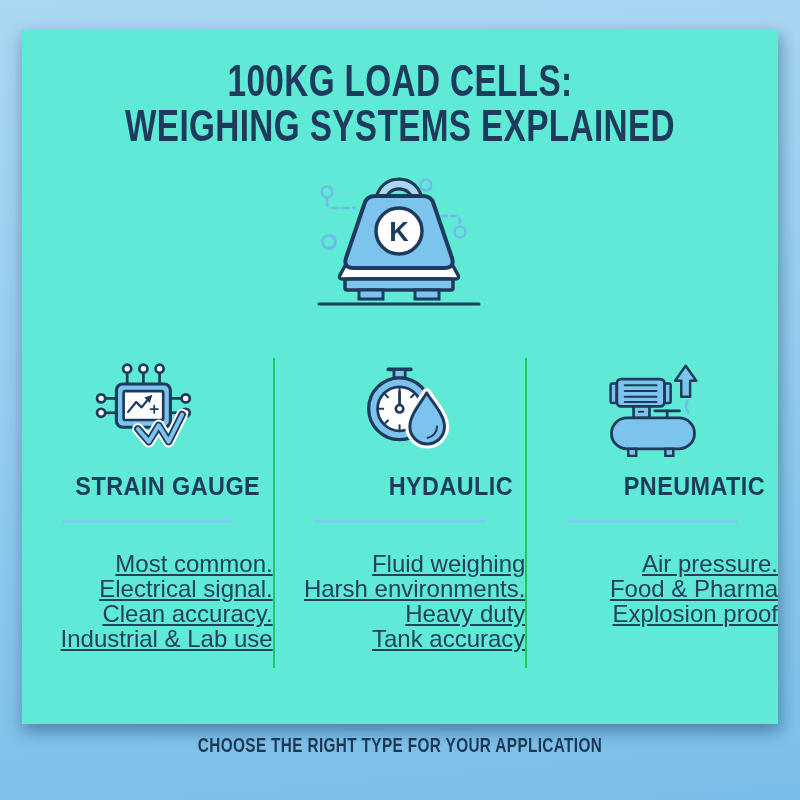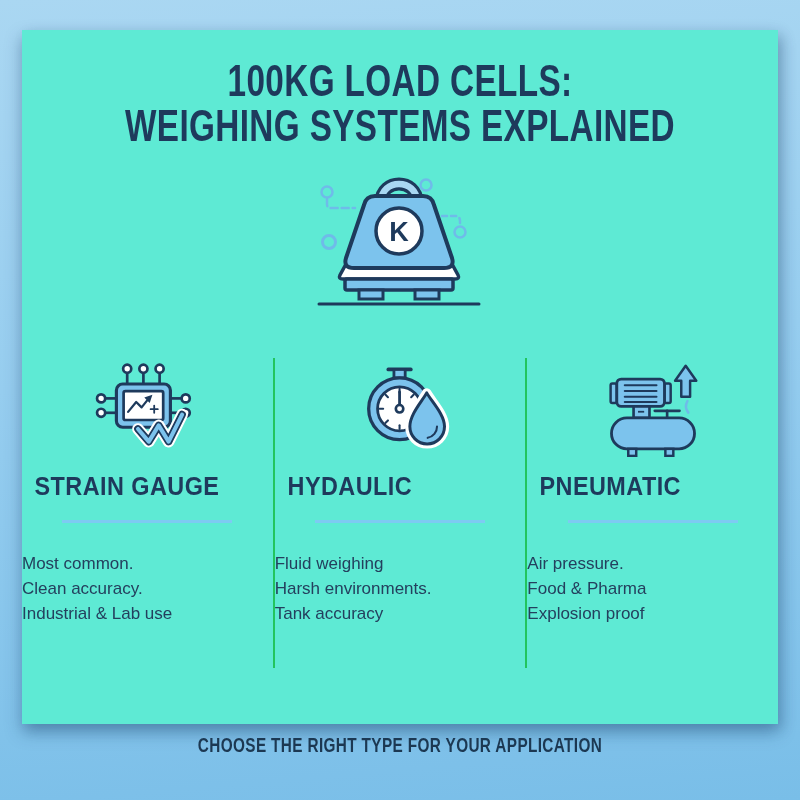--- a/index.html
+++ b/index.html
@@ -17,30 +17,30 @@
   
   .title-block{padding-top:28px;text-align:center;color:#1e3a5c;}
   .title-line{
     font-size:45px;font-weight:bold;line-height:45px;white-space:nowrap;
     transform:scaleX(0.74);transform-origin:50% 50%;letter-spacing:0.5px;
   }
   
   .hero-wrap{margin-top:18px;display:flex;justify-content:center;}
   
   .columns{display:flex;margin-top:47px;height:310px;}
-  .col{flex:1 1 0;text-align:left;}
+  .col{flex:1 1 0;text-align:right;}
   .col + .col{border-left:2px solid #22c55e;}
   .col-icon-wrap{height:96px;display:flex;align-items:center;justify-content:center;}
   .col-title{
     margin-top:16px;font-size:26px;font-weight:bold;color:#1e3a5c;line-height:32px;
     white-space:nowrap;transform:scaleX(0.9);transform-origin:50% 50%;letter-spacing:0.5px;
   }
   .col-underline{width:170px;height:3px;background:#7dcbf2;margin:18px auto 0;}
   .col-body{margin-top:28px;color:#24405e;}
-  .col-line{font-size:17px;line-height:25px;white-space:nowrap;}
+  .col-line{font-size:24px;line-height:25px;white-space:nowrap;text-decoration:underline;}
   
   .footer{
     position:absolute;left:0;top:733px;width:800px;text-align:center;
     color:#1c3852;font-size:21px;font-weight:bold;white-space:nowrap;
     transform:scaleX(0.73);transform-origin:50% 50%;letter-spacing:0.5px;
   }
   svg{display:block;}
 </style>
 </head>
 <body>
@@ -107,20 +107,21 @@
           <path d="M 64 58 h 8 M 68 54 v 8" stroke="#1e3a5c" stroke-width="2" stroke-linecap="round"></path>
           <path d="M 50 80 L 62 94 L 73 76 L 84 94 L 99 64" fill="none" stroke="#ffffff" stroke-width="13" stroke-linecap="round" stroke-linejoin="round"></path>
           <path d="M 50 80 L 62 94 L 73 76 L 84 94 L 99 64" fill="none" stroke="#1e3a5c" stroke-width="8.5" stroke-linecap="round" stroke-linejoin="round"></path>
           <path d="M 50 80 L 62 94 L 73 76 L 84 94 L 99 64" fill="none" stroke="#7cc3ed" stroke-width="4.5" stroke-linecap="round" stroke-linejoin="round"></path>
         </svg>
       </div>
       <div class="col-title">STRAIN GAUGE</div>
       <div class="col-underline"></div>
       <div class="col-body">
         <div class="col-line">Most common.</div>
+        <div class="col-line">Electrical signal.</div>
         <div class="col-line">Clean accuracy.</div>
         <div class="col-line">Industrial &amp; Lab use</div>
       </div>
     </div>
 
     <div class="col">
       <div class="col-icon-wrap">
         <svg width="103" height="94" viewBox="0 0 110 100">
           <line x1="42" y1="11" x2="66" y2="11" stroke="#1e3a5c" stroke-width="4" stroke-linecap="round"></line>
           <rect x="48" y="11" width="12" height="9" fill="#7cc3ed" stroke="#1e3a5c" stroke-width="3"></rect>
@@ -140,20 +141,21 @@
           <path d="M 83 36 C 78 45 65 59 65 72 A 18.5 18.5 0 0 0 102 72 C 102 59 88 45 83 36 Z" fill="none" stroke="#ffffff" stroke-width="10" stroke-linejoin="round"></path>
           <path d="M 83 36 C 78 45 65 59 65 72 A 18.5 18.5 0 0 0 102 72 C 102 59 88 45 83 36 Z" fill="#7cc3ed" stroke="#1e3a5c" stroke-width="3.2" stroke-linejoin="round"></path>
           <path d="M 94 72 A 12 12 0 0 1 84 84" fill="none" stroke="#1e3a5c" stroke-width="2.2" stroke-linecap="round"></path>
         </svg>
       </div>
       <div class="col-title">HYDAULIC</div>
       <div class="col-underline"></div>
       <div class="col-body">
         <div class="col-line">Fluid weighing</div>
         <div class="col-line">Harsh environments.</div>
+        <div class="col-line">Heavy duty</div>
         <div class="col-line">Tank accuracy</div>
       </div>
     </div>
 
     <div class="col">
       <div class="col-icon-wrap">
         <svg width="106" height="102" viewBox="0 0 120 115">
           <path d="M 97 12 L 109 29 L 102 29 L 102 47 L 92 47 L 92 29 L 85 29 Z" fill="#7cc3ed" stroke="#1e3a5c" stroke-width="2.8" stroke-linejoin="round"></path>
           <path d="M 99 52 Q 95 59 100 65" fill="none" stroke="#6fbbe9" stroke-width="2.8" stroke-linecap="round"></path>
           <rect x="12" y="32" width="7" height="22" rx="2" fill="#7cc3ed" stroke="#1e3a5c" stroke-width="2.8"></rect>

